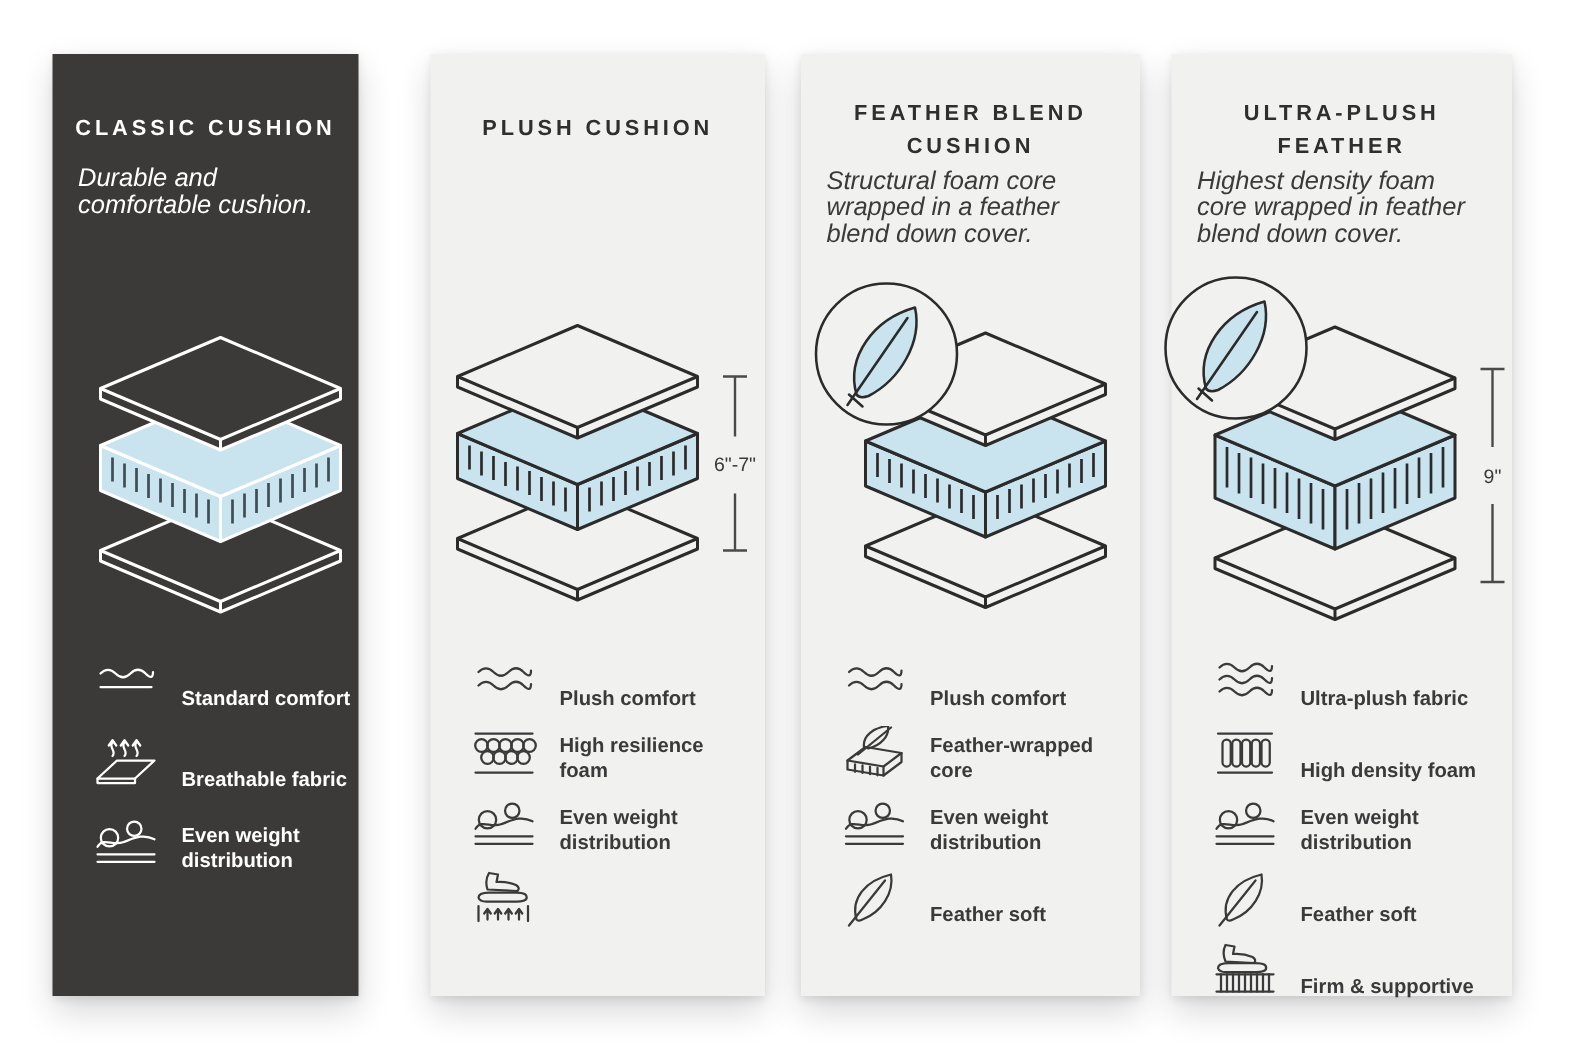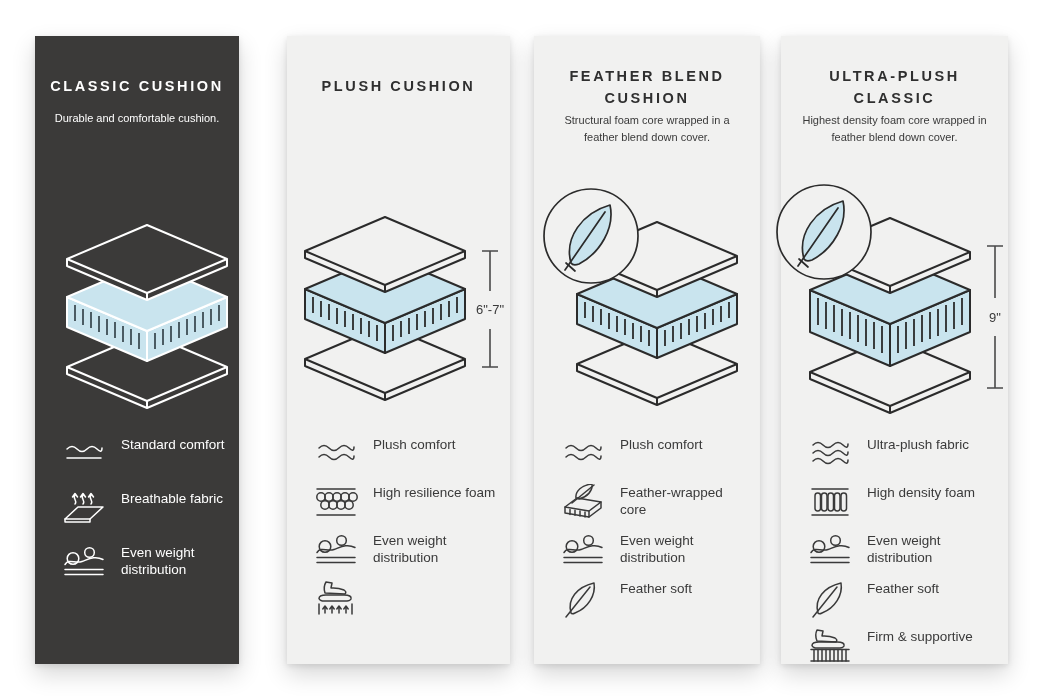--- a/index.html
+++ b/index.html
@@ -11,35 +11,35 @@
     position:absolute;top:36px;height:628px;background:var(--bg);color:var(--ink);
     box-shadow:0 10px 22px rgba(0,0,0,0.16),0 2px 6px rgba(0,0,0,0.10);
   }
   .panel--dark{--bg:#3b3a39;--ink:#ffffff;--line:#ffffff;--blue:#c9e4ee;--tick:#3e4d54;--title:#ffffff;}
   .panel--light{--bg:#f1f1f0;--ink:#3a3a3a;--line:#2b2b2b;--blue:#c9e4ee;--tick:#2b2b2b;--title:#2f2f2f;}
   .title{
     margin:30px 14px 0;min-height:42px;display:flex;align-items:center;justify-content:center;
     text-align:center;font-size:14.5px;font-weight:bold;letter-spacing:2.6px;line-height:1.5;color:var(--title);
   }
   .desc{
-    margin:2px 0 0;padding:0 17px;text-align:center;font-size:11px;line-height:17.5px;color:var(--ink);
+    margin:2px 0 0;padding:0 17px;font-size:17px;line-height:17.5px;color:var(--ink);font-style:italic;
   }
   .illo{position:absolute;pointer-events:none;}
   .cushion-svg{display:block;}
   .plate{fill:var(--bg);stroke:var(--line);stroke-width:2;stroke-linejoin:round;}
   .edge{fill:none;stroke:var(--line);stroke-width:2;stroke-linejoin:round;}
   .slab{fill:var(--blue);stroke:var(--line);stroke-width:2;stroke-linejoin:round;}
   .ticks{fill:none;stroke:var(--tick);stroke-width:1.8;}
   .badge-circle{fill:var(--bg);stroke:var(--line);stroke-width:1.7;}
   .vane{fill:var(--blue);stroke:var(--line);stroke-width:1.7;stroke-linejoin:round;}
   .quill{fill:none;stroke:var(--line);stroke-width:1.7;stroke-linecap:round;}
   .measure path{fill:none;stroke:#4a4a4a;stroke-width:1.6;}
   .mlabel{font-size:13px;fill:#3a3a3a;font-family:"Liberation Sans","DejaVu Sans",sans-serif;}
   .features{list-style:none;margin:0;padding:0;position:absolute;left:0;right:0;top:400px;}
-  .feat{display:flex;align-items:flex-start;min-height:36px;margin:0 0 10px 0;padding-left:27px;}
+  .feat{display:flex;align-items:flex-end;min-height:36px;margin:0 0 10px 0;padding-left:27px;font-weight:bold;}
   .panel--dark .feat{margin-bottom:16px;}
   .ficon{width:44px;height:38px;flex:0 0 44px;margin-right:15px;display:flex;align-items:center;justify-content:center;}
   .ficon svg{width:44px;height:38px;stroke:currentColor;fill:none;stroke-width:1.5;stroke-linecap:round;stroke-linejoin:round;color:var(--ink);}
   .flabel{font-size:13.5px;line-height:17px;max-width:128px;color:var(--ink);}
 </style>
 </head>
 <body>
 
 <svg width="0" height="0" style="position:absolute" aria-hidden="true">
   <defs>
@@ -287,21 +287,21 @@
           <svg>
             <use href="#i-feather"></use>
           </svg>
         </span>
       <span class="flabel">Feather soft</span>
     </li>
   </ul>
 </section>
 
 <section class="panel panel--light" style="left:781px;width:227px;">
-  <h2 class="title">ULTRA-PLUSH CLASSIC</h2>
+  <h2 class="title">ULTRA-PLUSH FEATHER</h2>
   <p class="desc">Highest density foam core wrapped in feather blend down cover.</p>
   <div class="illo" style="left:-11px;top:148px;">
     <svg class="cushion-svg" viewBox="-20 -34 250 250" width="250" height="250">
       <g>
         <path class="plate" d="M20,154 L100,120 L180,154 L180,161 L100,195 L20,161 Z"></path>
         <path class="edge" d="M20,154 L100,188 L180,154 M100,188 L100,195"></path>
       </g>
       <g>
         <path class="slab" d="M20,72 L20,114 L100,148 L100,106 Z"></path>
         <path class="slab" d="M100,106 L100,148 L180,114 L180,72 Z"></path>

